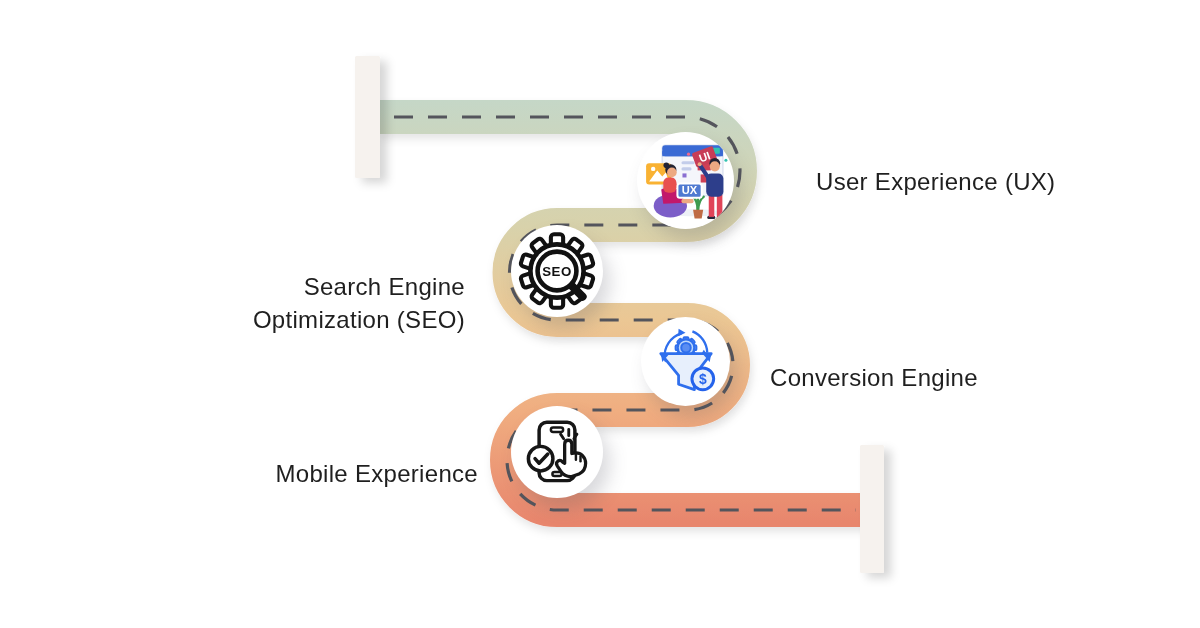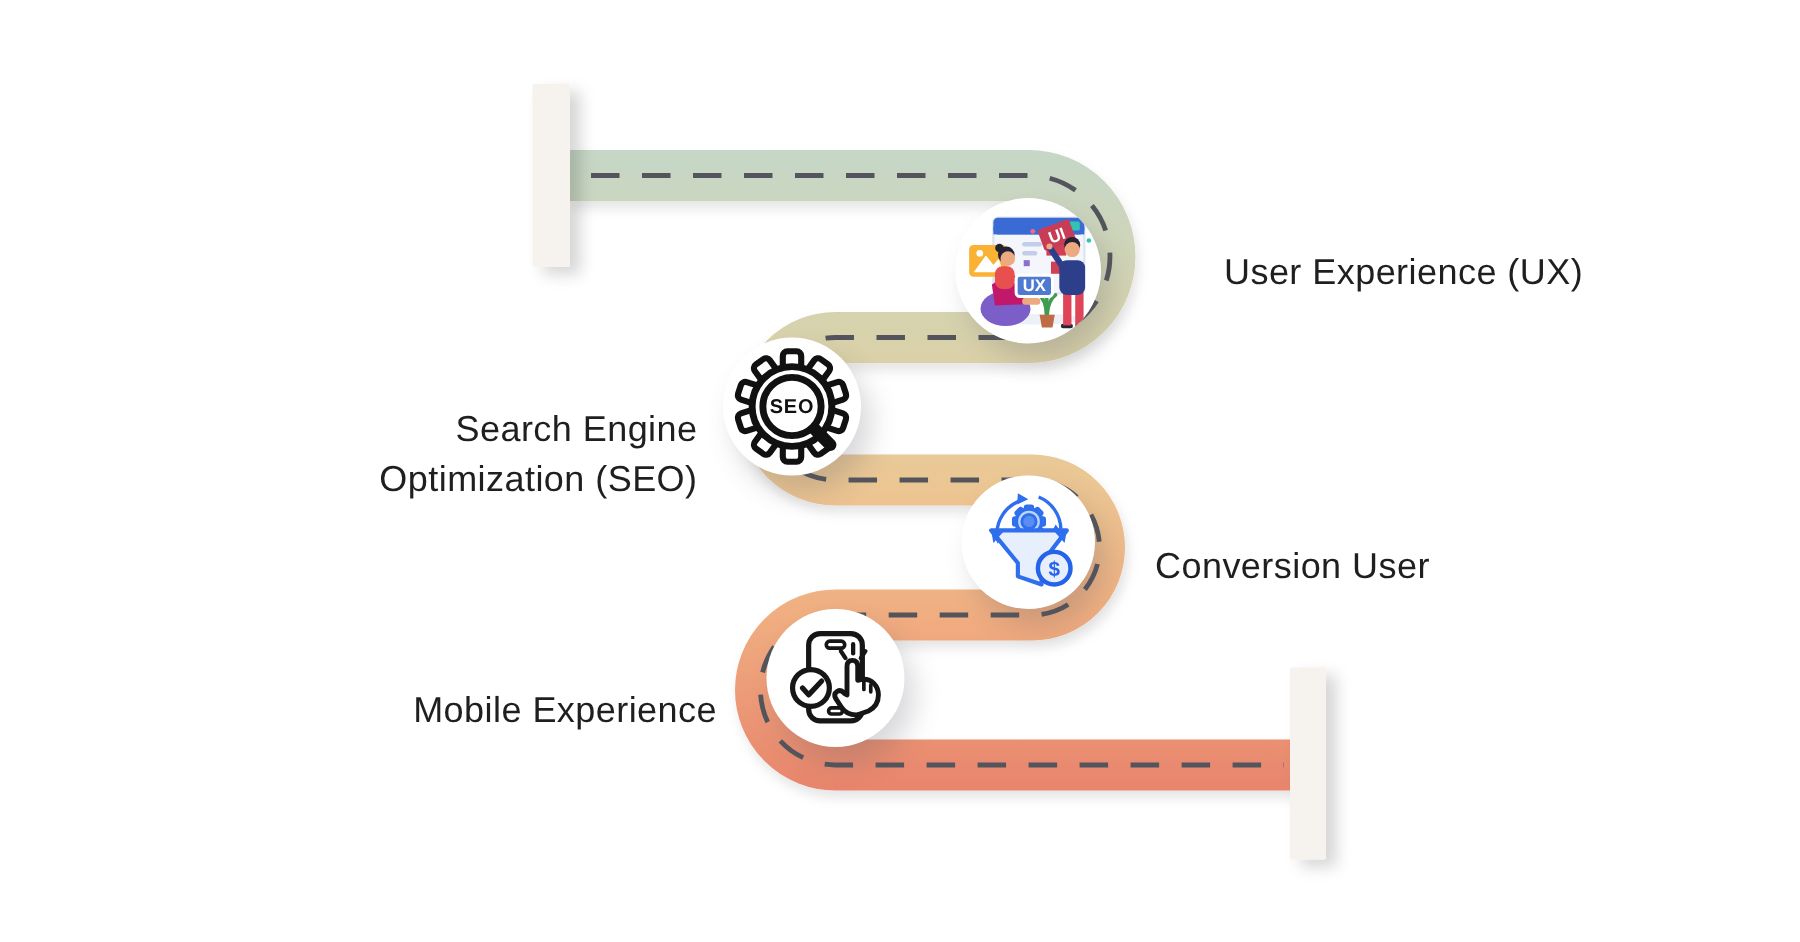--- a/index.html
+++ b/index.html
@@ -13,21 +13,21 @@
     color:#1f1f1f;white-space:pre-line;
   }
   .label-right{text-align:right;width:300px;}
   .badge{
     position:absolute;border-radius:50%;background:#ffffff;overflow:hidden;
     box-shadow:7px 11px 18px rgba(80,80,95,0.22);
     display:flex;align-items:center;justify-content:center;
   }
   .badge svg{display:block;}
   .b-ux{left:637px;top:132px;width:97px;height:97px;}
-  .b-seo{left:482px;top:225px;width:92px;height:92px;align-items:flex-end;}
+  .b-seo{left:511px;top:225px;width:92px;height:92px;align-items:flex-end;}
   .b-conv{left:641px;top:317px;width:89px;height:89px;}
   .b-mob{left:511px;top:406px;width:92px;height:92px;}
 </style>
 </head>
 <body>
 
 <div class="canvas">
 
   <svg class="road-svg" viewBox="0 0 1200 628" aria-hidden="true">
     <defs>
@@ -194,17 +194,17 @@
         <circle cx="29" cy="51.5" r="12" fill="#ffffff" stroke="#161616" stroke-width="3.4"></circle>
         <path d="M23.5 51.5 L27.5 56 L36 47" fill="none" stroke="#161616" stroke-width="3.4" stroke-linecap="round" stroke-linejoin="round"></path>
       </g>
     </svg>
   </div>
 
   <div class="milestone-label" style="left:816px;top:165px;">User Experience (UX)</div>
 
   <div class="milestone-label label-right" style="left:165px;top:270px;">Search Engine Optimization (SEO)</div>
 
-  <div class="milestone-label" style="left:770px;top:361px;">Conversion User</div>
+  <div class="milestone-label" style="left:770px;top:361px;">Conversion Engine</div>
 
   <div class="milestone-label label-right" style="left:178px;top:457px;">Mobile Experience</div>
 
 </div>
 
 </body></html>

